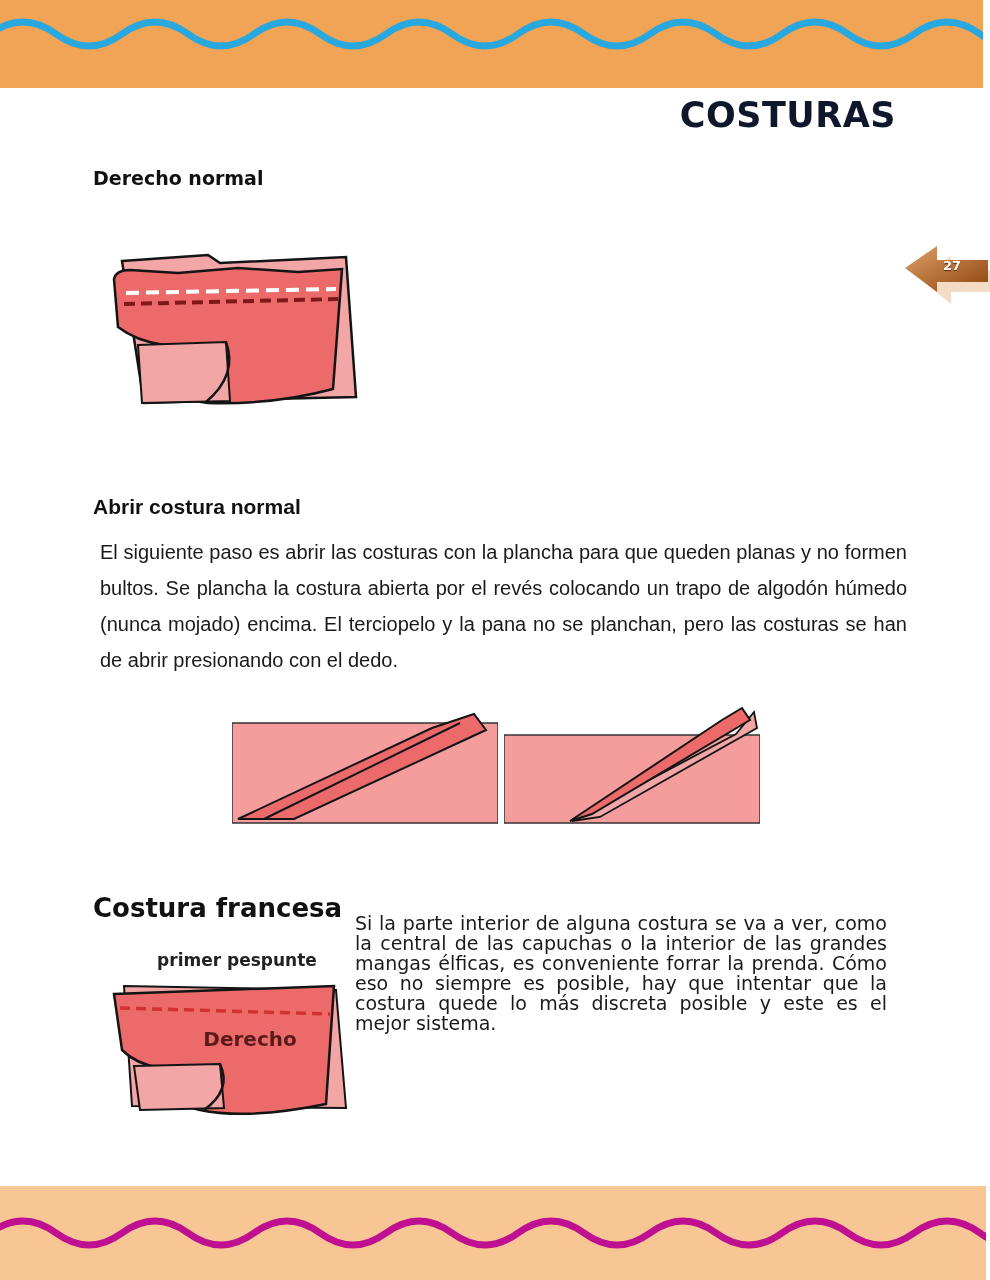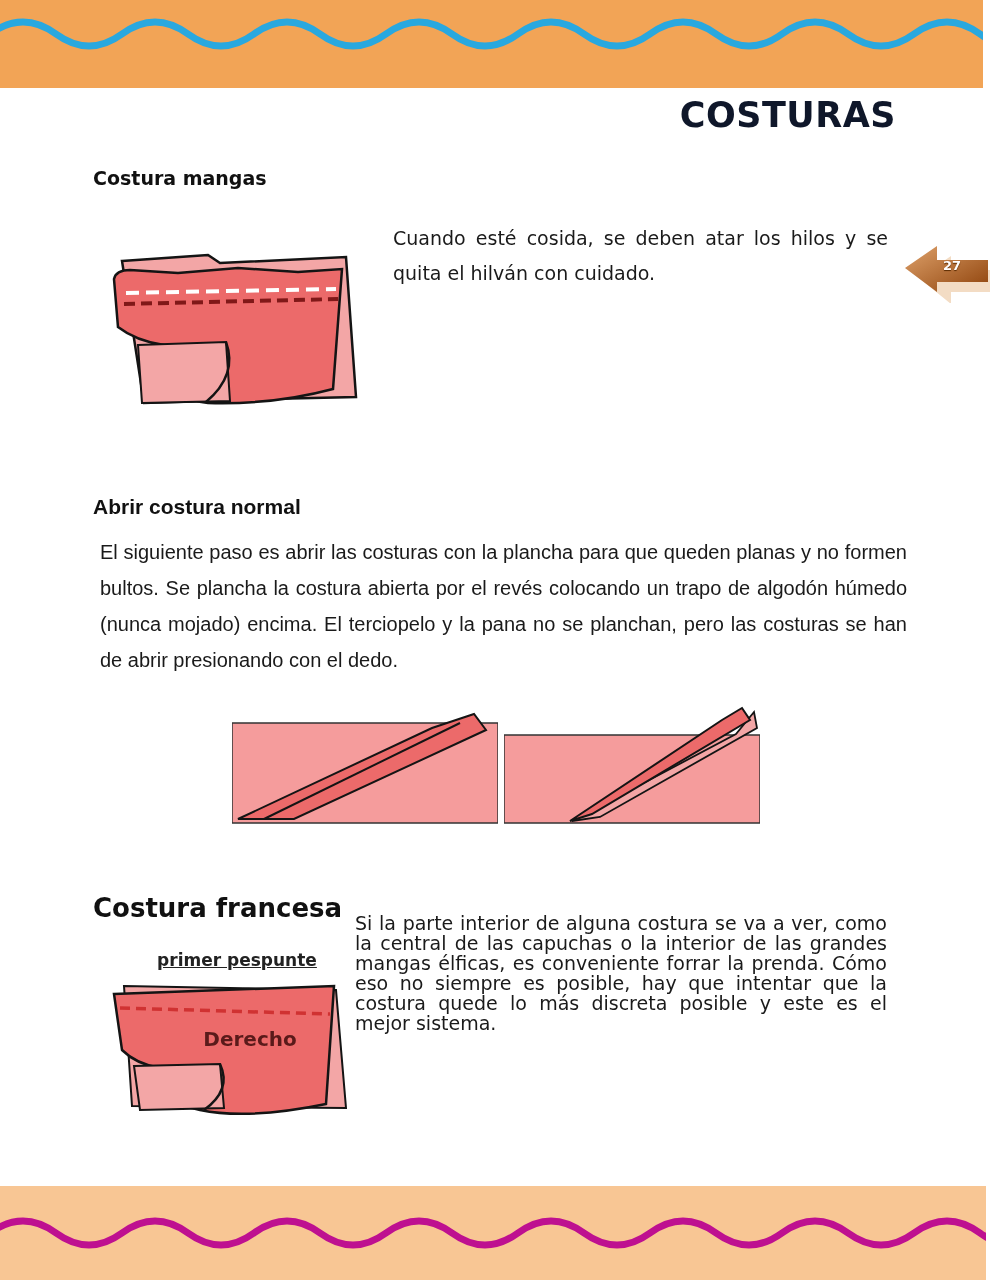--- a/index.html
+++ b/index.html
@@ -41,21 +41,21 @@
   .textblock{position:absolute;text-align:justify;}
   .textblock p{margin:0 0 26px 0;}
   .tb1{left:393px;top:221px;width:495px;font-size:19px;line-height:35px;}
   .tb2{left:100px;top:534px;width:807px;font-size:20px;line-height:36px;
        font-family:"Liberation Sans",sans-serif;}
   .tb3{left:355px;top:913px;width:532px;font-size:19px;line-height:20px;}
   
   .fig{position:absolute;}
   .fig-label-top{
     position:absolute;left:152px;top:950px;width:170px;text-align:center;
-    font-size:17px;font-weight:bold;color:#222;text-decoration:underline;
+    font-size:17px;font-weight:bold;color:#222;
   }
   .svg-text-derecho{
     font-family:"DejaVu Sans",sans-serif;font-weight:bold;font-size:20px;
     fill:#5A1A1A;
   }
 </style>
 </head>
 <body>
 
 <div class="header-band">
@@ -73,39 +73,38 @@
         <stop offset="0" stop-color="#DFA26B"></stop>
         <stop offset="1" stop-color="#8E420B"></stop>
       </linearGradient>
     </defs>
     <polygon points="10,31 42,9 42,23 91,23 91,45 42,45 42,57" transform="translate(6,6)" fill="#F3DCC4"></polygon>
     <polygon points="2,27 34,5 34,19 85,19 85,41 34,41 34,51" fill="url(#arrowGrad)"></polygon>
   </svg>
   <div class="num">27</div>
 </div>
 
-<div class="sec-heading h1">Costura mangas</div>
+<div class="sec-heading h1">Derecho normal</div>
 
 <svg class="fig" style="left:108px;top:249px;" width="262" height="165">
 
   <polygon points="14,12 100,6 112,14 238,8 248,148 160,150 36,154" fill="#F3A6A6" stroke="#141414" stroke-width="2.5"></polygon>
 
   <path d="M6,30 Q8,21 22,21 L70,24 L130,19 L190,23 L234,20 L225,140
            Q165,156 100,154 Q64,150 60,120 L56,96 Q28,92 10,78 Z" fill="#EC6A6A" stroke="#141414" stroke-width="2.5"></path>
 
   <line x1="18" y1="44" x2="228" y2="40" stroke="#ffffff" stroke-width="4" stroke-dasharray="13 7"></line>
 
   <line x1="16" y1="55" x2="230" y2="50" stroke="#801818" stroke-width="4" stroke-dasharray="11 6"></line>
 
   <polygon points="30,96 118,93 122,152 34,154" fill="#F3A6A6" stroke="#141414" stroke-width="2"></polygon>
   <path d="M118,93 Q130,126 98,153" fill="none" stroke="#141414" stroke-width="2.5"></path>
 </svg>
 
 <div class="textblock tb1">
-  <p>Cuando esté cosida, se deben atar los hilos y se quita el hilván con cuidado.</p>
 </div>
 
 <div class="sec-heading h2">Abrir costura normal</div>
 
 <div class="textblock tb2">
   <p>El siguiente paso es abrir las costuras con la plancha para que queden planas y no formen bultos. Se plancha la costura abierta por el revés colocando un trapo de algodón húmedo (nunca mojado) encima. El terciopelo y la pana no se planchan, pero las costuras se han de abrir presionando con el dedo.</p>
 </div>
 
 <svg class="fig" style="left:232px;top:704px;" width="266" height="121">
   <rect x="0" y="19" width="266" height="100" fill="#F59C9C" stroke="#333" stroke-width="1.5"></rect>

